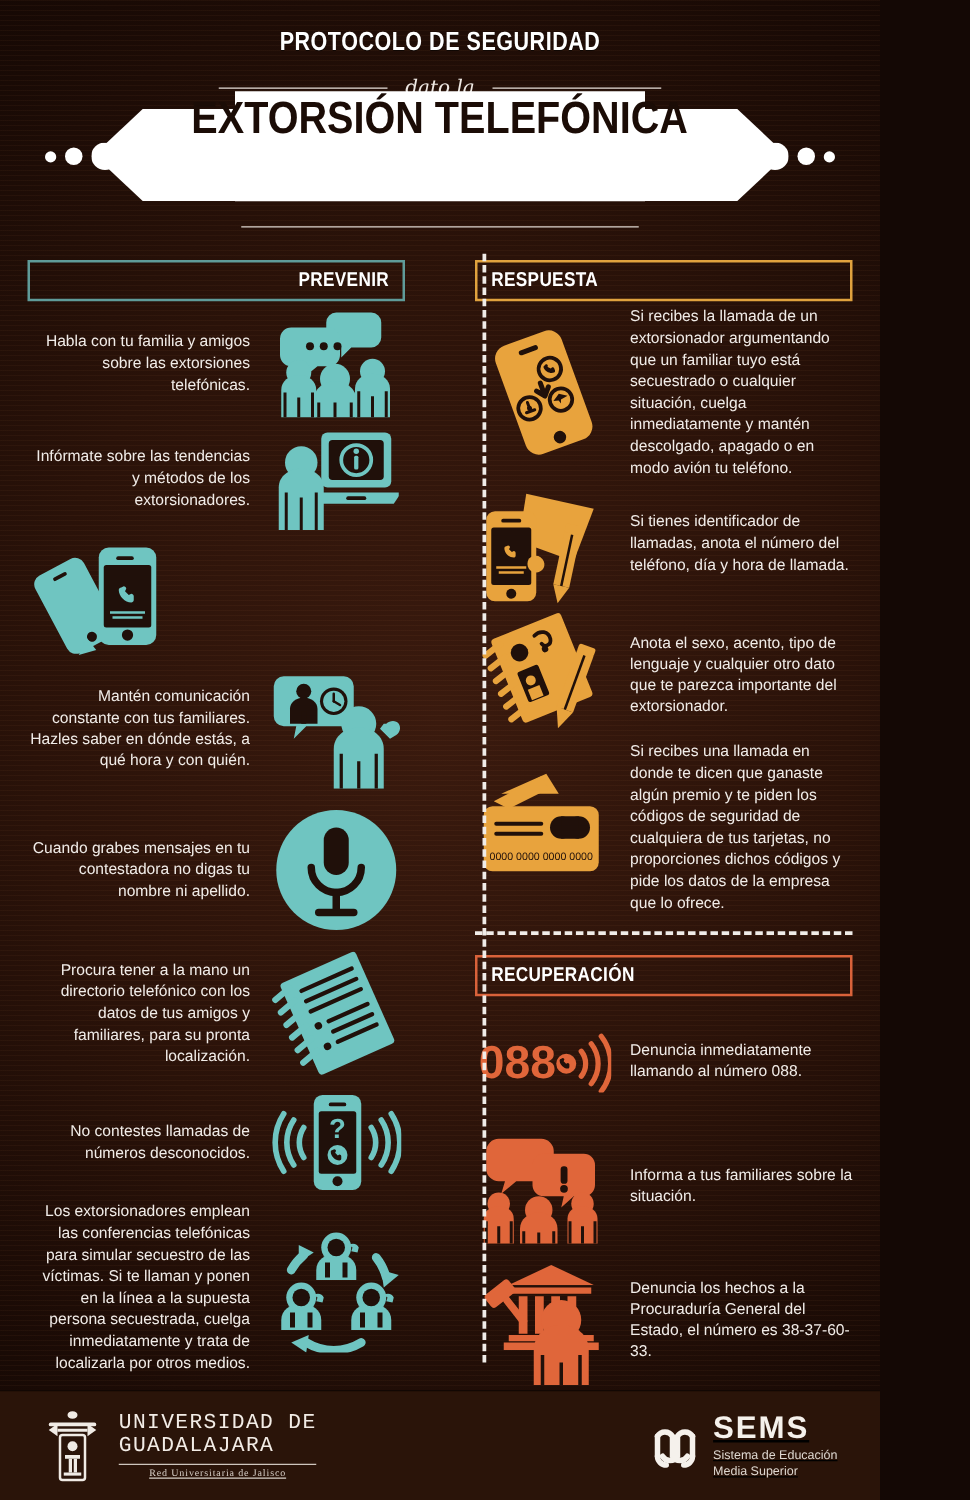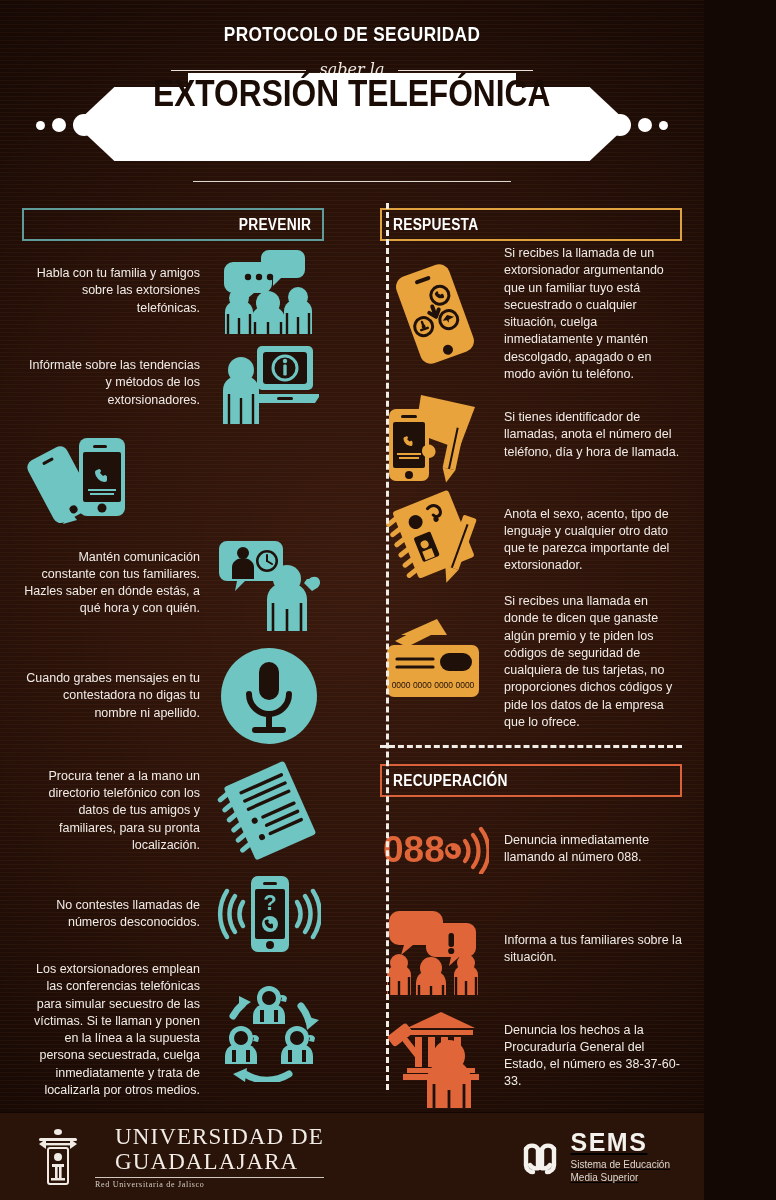--- a/index.html
+++ b/index.html
@@ -161,44 +161,44 @@
     position: absolute; left: 0; right: 0; bottom: 0;
     height: 88px;
     background: #2a1409;
     border-top: 1px solid #120703;
     display: flex; align-items: center; justify-content: space-between;
     padding: 0 34px;
   }
   .ug { display: flex; align-items: center; gap: 13px; }
   .ug-text { color: #f2ece6; }
   .ug-l1, .ug-l2 {
-    font-family: Liberation Serif, serif;
-    font-size: 23px; letter-spacing: 1.1px; line-height: 1.1; margin-left: 20px;
+    font-family: Liberation Mono, monospace;
+    font-size: 17px; letter-spacing: 1.1px; line-height: 1.1;
   }
   .ug-rule { height: 1px; background: #cfc6be; margin: 3px 0 2px; }
   .ug-l3 {
     font-family: "Liberation Serif", serif;
-    font-size: 8px; letter-spacing: 0.7px; color: #d8d0c8; 
+    font-size: 8px; letter-spacing: 0.7px; color: #d8d0c8; text-align: center; text-decoration: underline;
   }
   .sems { display: flex; align-items: center; gap: 8px; text-decoration: underline; }
   .sems-text { color: #f5f1ec; }
   .sems-l1 { font-size: 25px; font-weight: bold; letter-spacing: 1.5px; line-height: 1; }
   .sems-l2 { font-size: 10px; line-height: 1.3; margin-top: 3px; color: #ded7d0; }
 </style>
 </head>
 <body>
 
 <div class="poster">
 
   <div class="header">
     <div class="kicker">PROTOCOLO DE SEGURIDAD</div>
 
     <div class="para-row">
       <div class="para-line"></div>
-      <div class="para-text">saber la</div>
+      <div class="para-text">dato la</div>
       <div class="para-line"></div>
     </div>
 
     <div class="ribbon-wrap">
       <div class="dots left">
         <span class="dot s"></span>
         <span class="dot m"></span>
         <span class="dot l"></span>
       </div>
       <div class="dots right">

